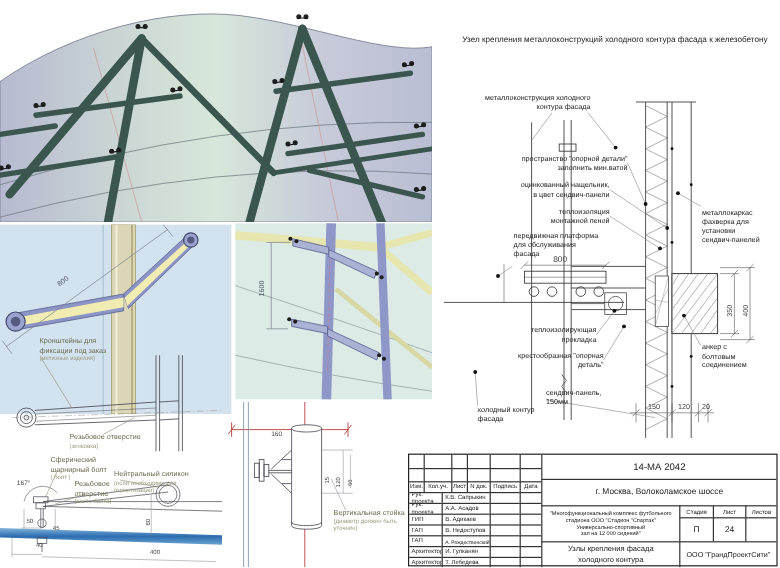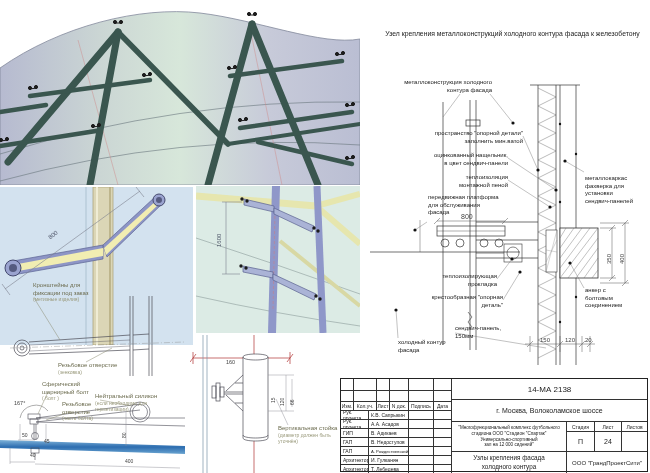--- a/index.html
+++ b/index.html
@@ -527,21 +527,21 @@
     <div class="tbcell first" style="left:0;top:85px;width:27px;height:9px;">
         <div class="tbtxt l">Архитектор</div>
       </div>
     <div class="tbcell" style="left:27px;top:85px;width:40px;height:9px;">
         <div class="tbtxt l">Т. Лебедева</div>
       </div>
     <div class="tbcell" style="left:67px;top:85px;width:25px;height:9px;"></div>
     <div class="tbcell" style="left:92px;top:85px;width:18px;height:9px;"></div>
 
     <div class="tbcell toprow" style="left:110px;top:0;width:196px;height:20px;">
-      <div class="tbtxt" style="font-size:8px;">14-МА 2138</div>
+      <div class="tbtxt" style="font-size:8px;">14-МА 2042</div>
       </div>
     <div class="tbcell" style="left:110px;top:20px;width:196px;height:22px;">
       <div class="tbtxt" style="font-size:7px;">г. Москва, Волоколамское шоссе</div>
       </div>
     <div class="tbcell" style="left:110px;top:42px;width:115px;height:30px;">
       <div class="tbtxt pre" style="font-size:4.6px;line-height:1.3;">"Многофункциональный комплекс футбольного
 стадиона ООО "Стадион "Спартак"
 Универсально-спортивный
 зал на 12 000 сидений"</div>
       </div>

